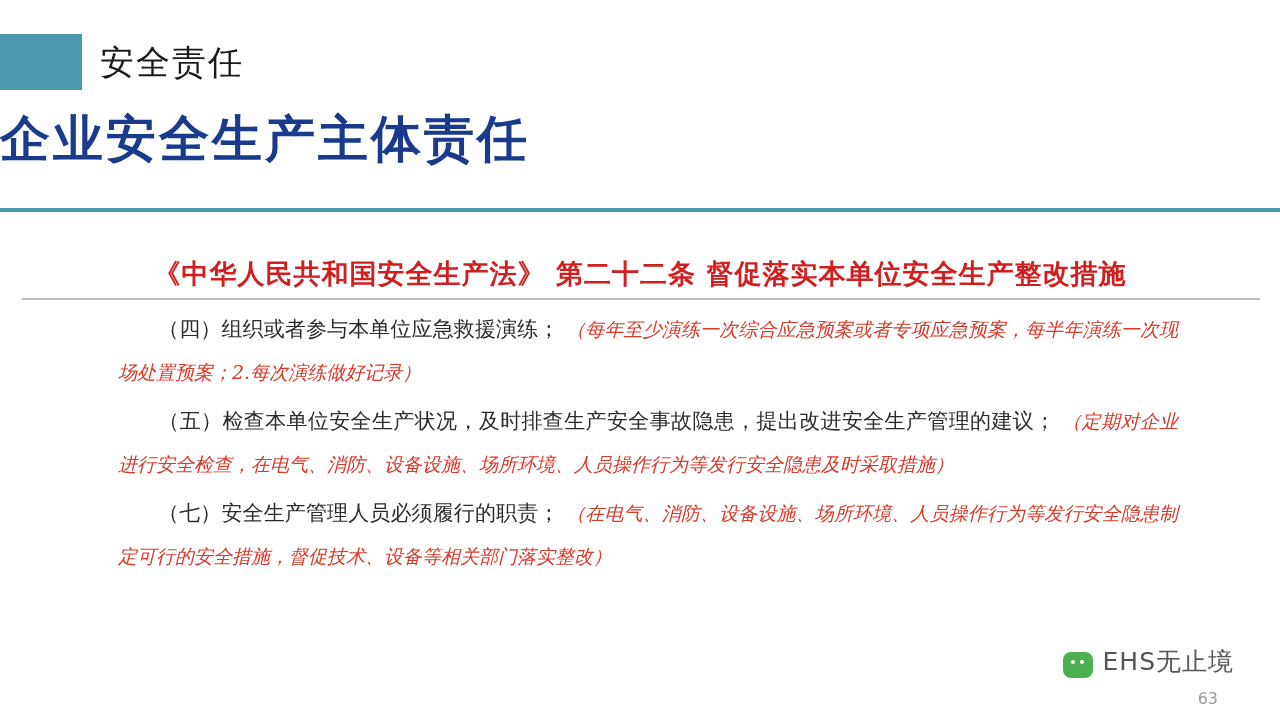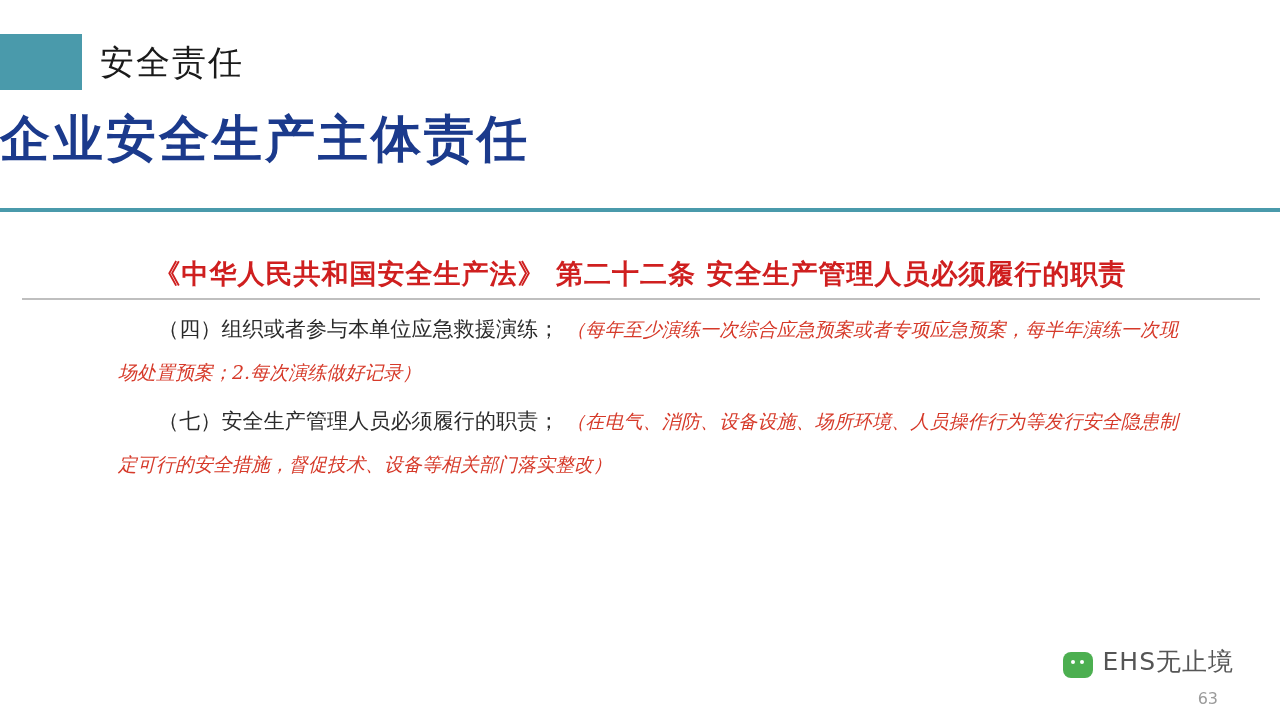--- a/index.html
+++ b/index.html
@@ -160,30 +160,34 @@
 </head>
 <body>
 
 <div class="slide-header">
   <div class="header-marker"></div>
   <div class="header-kicker">安全责任</div>
   <div class="header-title">企业安全生产主体责任</div>
   <div class="header-rule"></div>
 </div>
 
-<div class="section-subtitle">《中华人民共和国安全生产法》 第二十二条 安全生产管理人员必须履行的职责</div>
+<div class="section-subtitle">《中华人民共和国安全生产法》 第二十二条 督促落实本单位安全生产整改措施</div>
 <div class="subtitle-underline"></div>
 
 <div class="doc-body">
 
   <p class="para">
     <span class="indent"></span><span class="lead">（四）组织或者参与本单位应急救援演练；</span>
     <span class="note">（每年至少演练一次综合应急预案或者专项应急预案，每半年演练一次现场处置预案；2.每次演练做好记录）</span>
   </p>
 
+  <p class="para">
+    <span class="indent"></span><span class="lead">（五）检查本单位安全生产状况，及时排查生产安全事故隐患，提出改进安全生产管理的建议；</span>
+    <span class="note">（定期对企业进行安全检查，在电气、消防、设备设施、场所环境、人员操作行为等发行安全隐患及时采取措施）</span>
+  </p>
 
 
   <p class="para">
     <span class="indent"></span><span class="lead">（七）安全生产管理人员必须履行的职责；</span>
     <span class="note">（在电气、消防、设备设施、场所环境、人员操作行为等发行安全隐患制定可行的安全措施，督促技术、设备等相关部门落实整改）</span>
   </p>
 
 </div>
 
 <div class="footer-brand">

